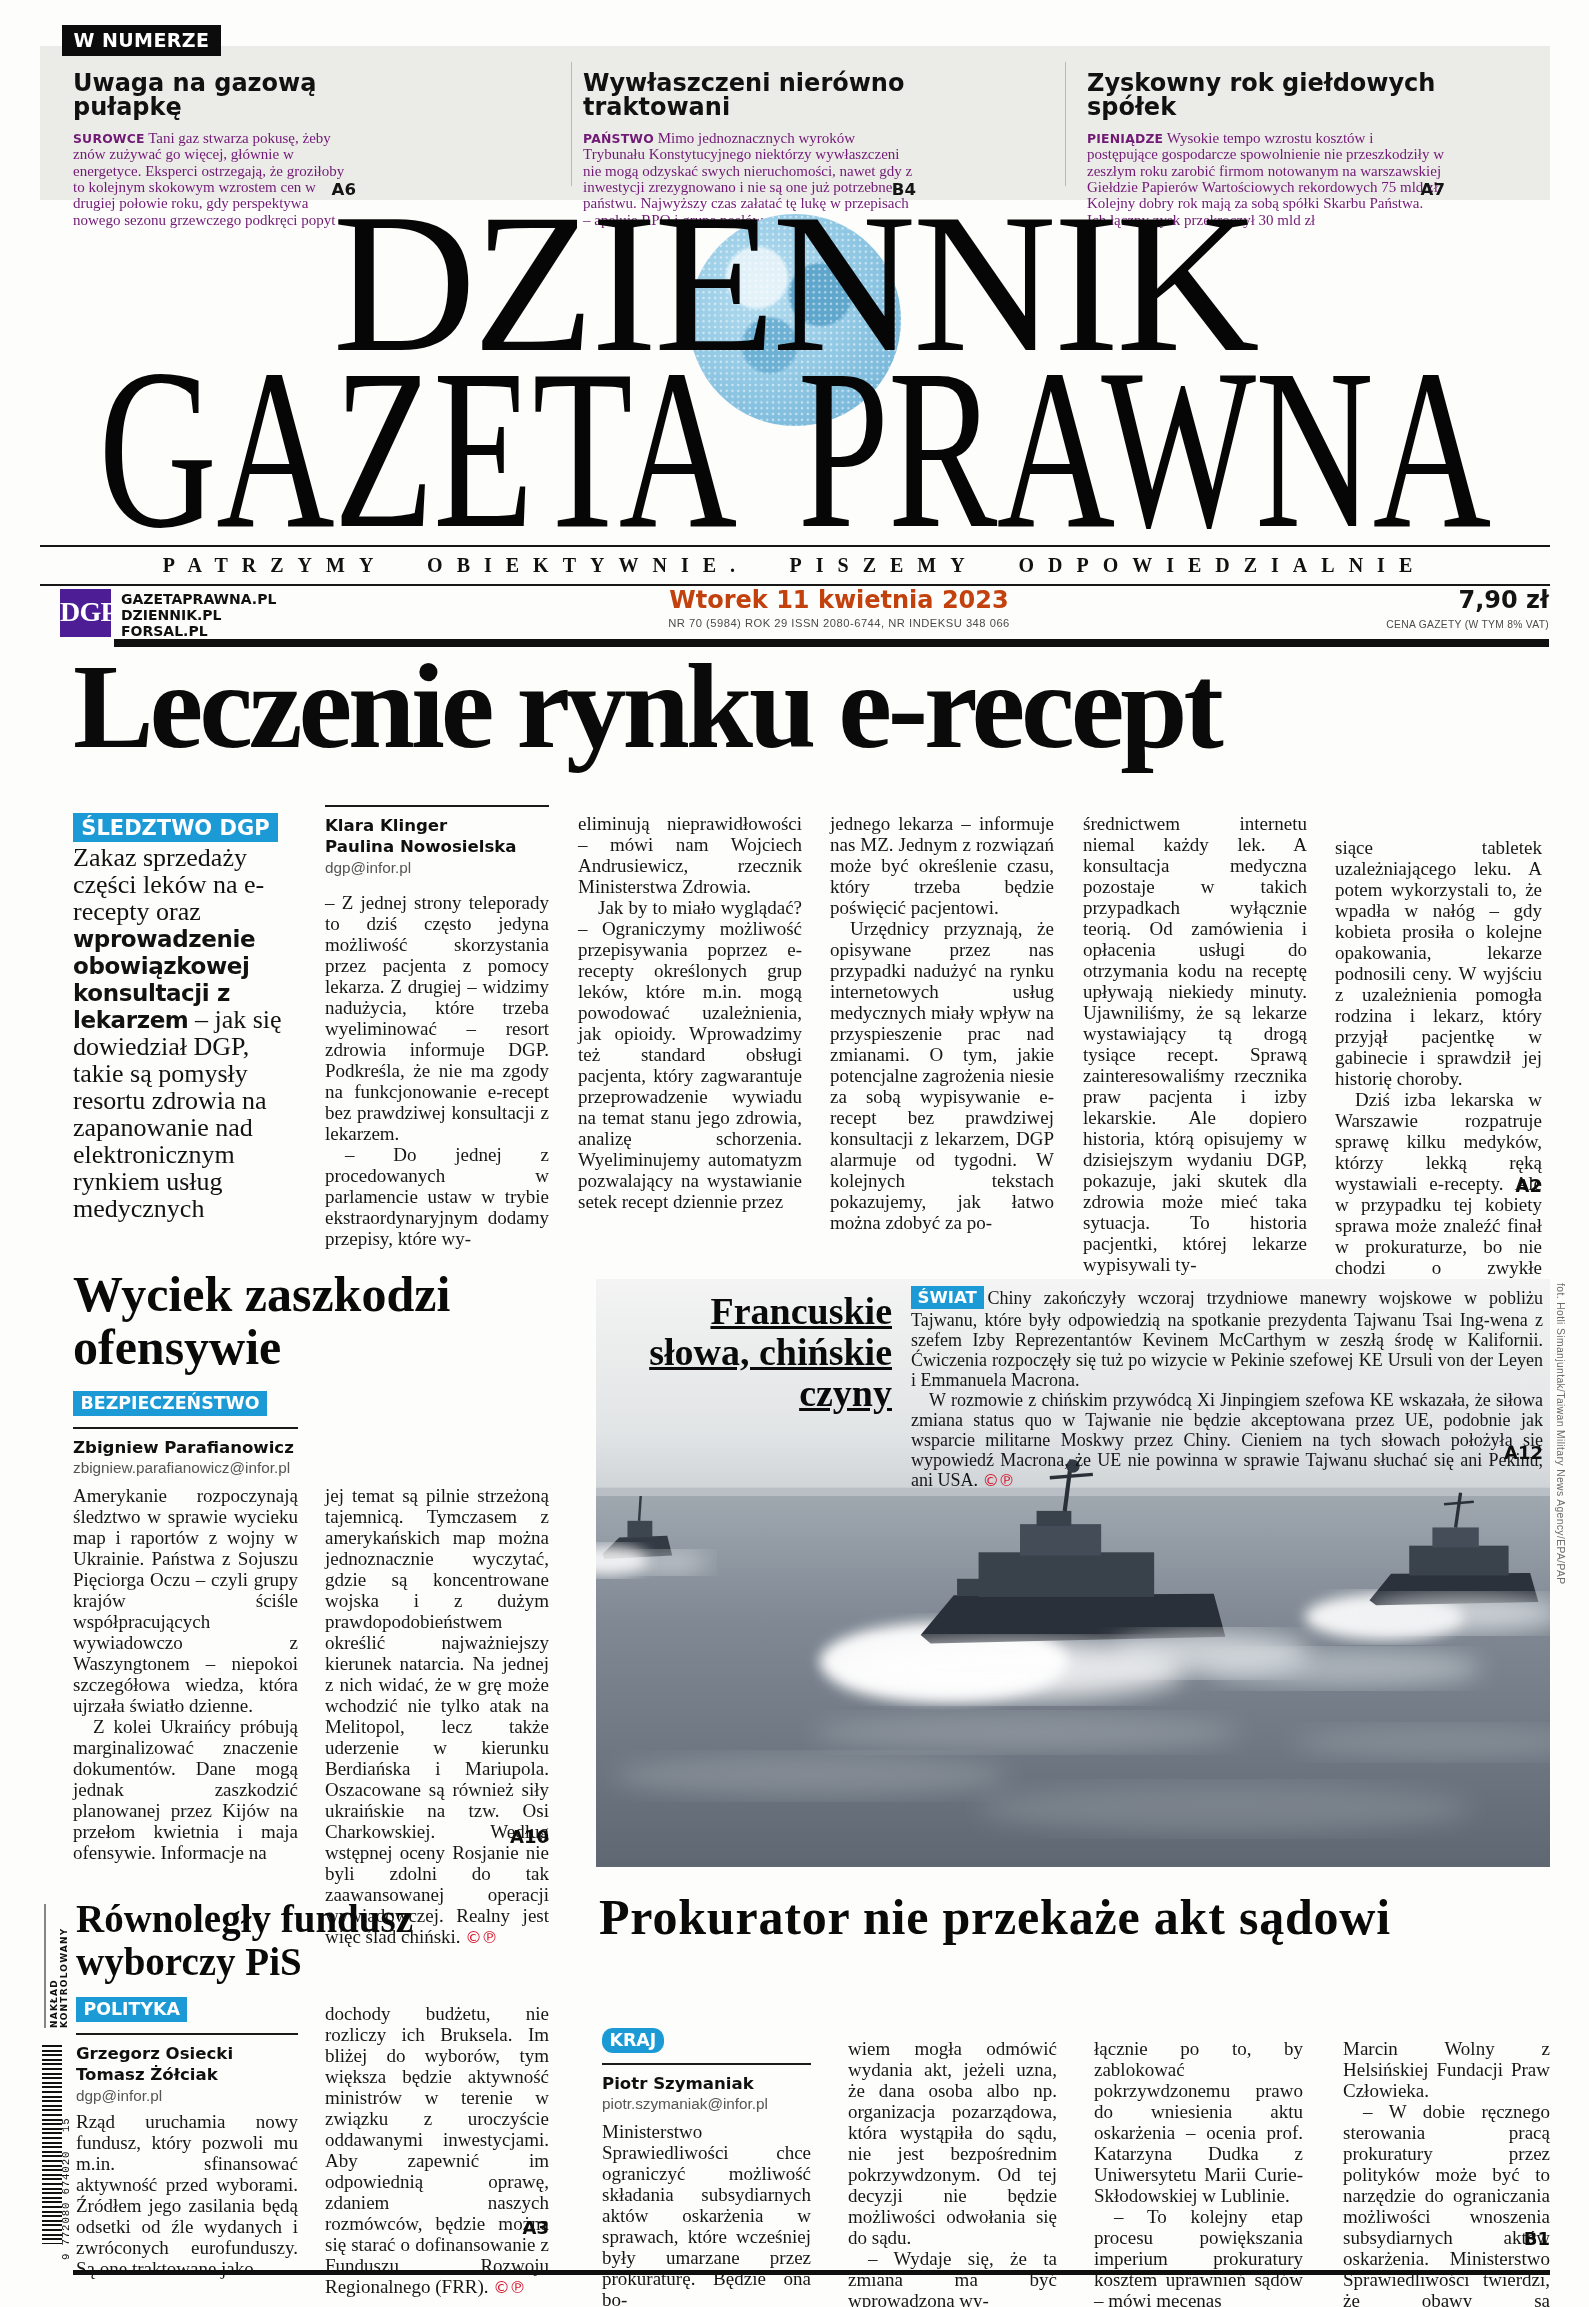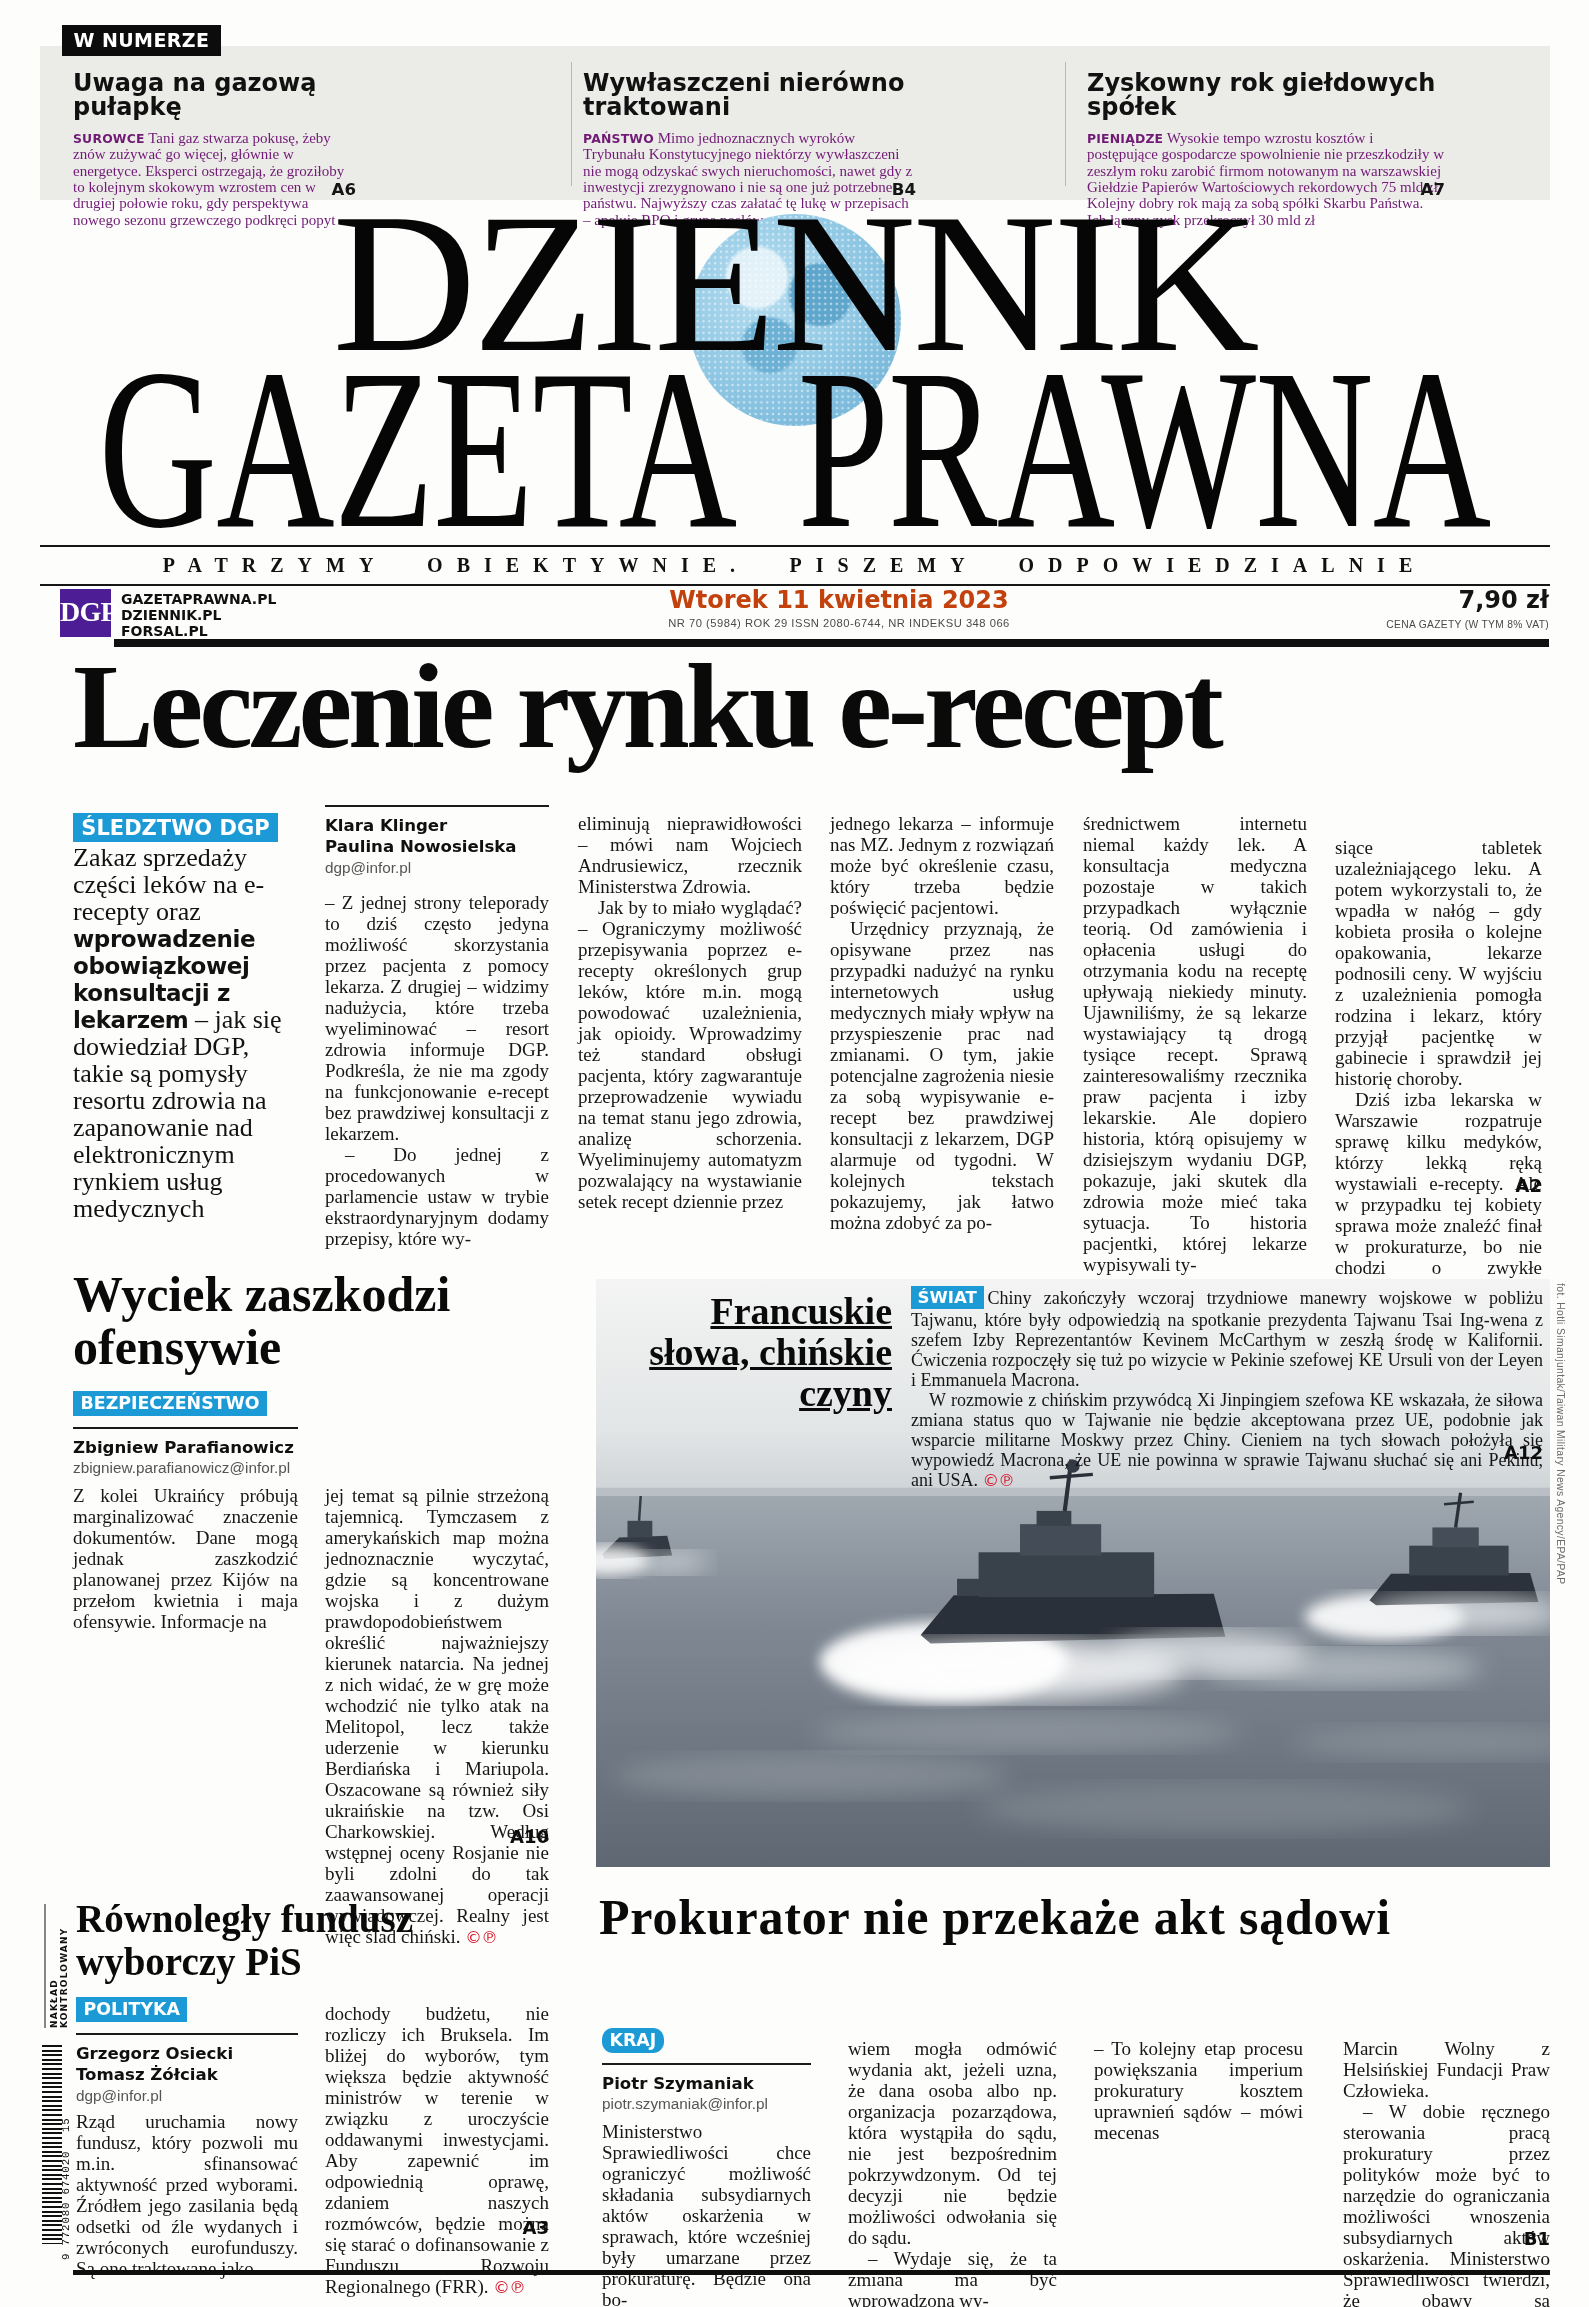--- a/index.html
+++ b/index.html
@@ -212,20 +212,21 @@
   </div>
   <span class="pgref" id="pg-a2">A2</span>
 
   <div id="leak-headline" class="abs">Wyciek zaszkodzi ofensywie</div>
   <span class="tag abs" id="leak-tag">BEZPIECZEŃSTWO</span>
   <div class="byline" id="leak-byline">
     <div class="bn">Zbigniew Parafianowicz</div>
     <div class="be">zbigniew.parafianowicz@infor.pl</div>
   </div>
   <div class="bodycol" id="leak-col1">
+    <p>Amerykanie rozpoczynają śledztwo w sprawie wycieku map i raportów z wojny w Ukrainie. Państwa z Sojuszu Pięciorga Oczu – czyli grupy krajów ściśle współpracujących wywiadowczo z Waszyngtonem – niepokoi szczegółowa wiedza, która ujrzała światło dzienne.</p>
     <p>Z kolei Ukraińcy próbują marginalizować znaczenie dokumentów. Dane mogą jednak zaszkodzić planowanej przez Kijów na przełom kwietnia i maja ofensywie. Informacje na</p>
   </div>
   <div class="bodycol" id="leak-col2">
     <p><span>jej temat są pilnie strzeżoną tajemnicą. Tymczasem z amerykańskich map można jednoznacznie wyczytać, gdzie są koncentrowane wojska i z dużym prawdopodobieństwem określić najważniejszy kierunek natarcia. Na jednej z nich widać, że w grę może wchodzić nie tylko atak na Melitopol, lecz także uderzenie w kierunku Berdiańska i Mariupola. Oszacowane są również siły ukraińskie na tzw. Osi Charkowskiej. Według wstępnej oceny Rosjanie nie byli zdolni do tak zaawansowanej operacji wywiadowczej. Realny jest więc ślad chiński.</span> <span class="em">©℗</span></p>
   </div>
   <span class="pgref" id="pg-a10">A10</span>
 
   <div id="photo" class="abs">
     <svg width="954" height="588" viewBox="0 0 1152 710">
       <defs>
@@ -319,20 +320,21 @@
     <div class="be">piotr.szymaniak@infor.pl</div>
   </div>
   <div class="bodycol" id="ccol1">
     <p>Ministerstwo Sprawiedliwości chce ograniczyć możliwość składania subsydiarnych aktów oskarżenia w sprawach, które wcześniej były umarzane przez prokuraturę. Będzie ona bo-</p>
   </div>
   <div class="bodycol" id="ccol2">
     <p>wiem mogła odmówić wydania akt, jeżeli uzna, że dana osoba albo np. organizacja pozarządowa, która wystąpiła do sądu, nie jest bezpośrednim pokrzywdzonym. Od tej decyzji nie będzie możliwości odwołania się do sądu.</p>
     <p>– Wydaje się, że ta zmiana ma być wprowadzona wy-</p>
   </div>
   <div class="bodycol" id="ccol3">
+    <p>łącznie po to, by zablokować pokrzywdzonemu prawo do wniesienia aktu oskarżenia – ocenia prof. Katarzyna Dudka z Uniwersytetu Marii Curie-Skłodowskiej w Lublinie.</p>
     <p>– To kolejny etap procesu powiększania imperium prokuratury kosztem uprawnień sądów – mówi mecenas</p>
   </div>
   <div class="bodycol" id="ccol4">
     <p>Marcin Wolny z Helsińskiej Fundacji Praw Człowieka.</p>
     <p><span>– W dobie ręcznego sterowania pracą prokuratury przez polityków może być to narzędzie do ograniczania możliwości wnoszenia subsydiarnych aktów oskarżenia. Ministerstwo Sprawiedliwości twierdzi, że obawy są nieuzasadnione.</span> </p>
   </div>
   <span class="pgref" id="pg-b1">B1</span>
   <div id="bottom-rule"></div>
 
   <div id="circ" class="abs">

